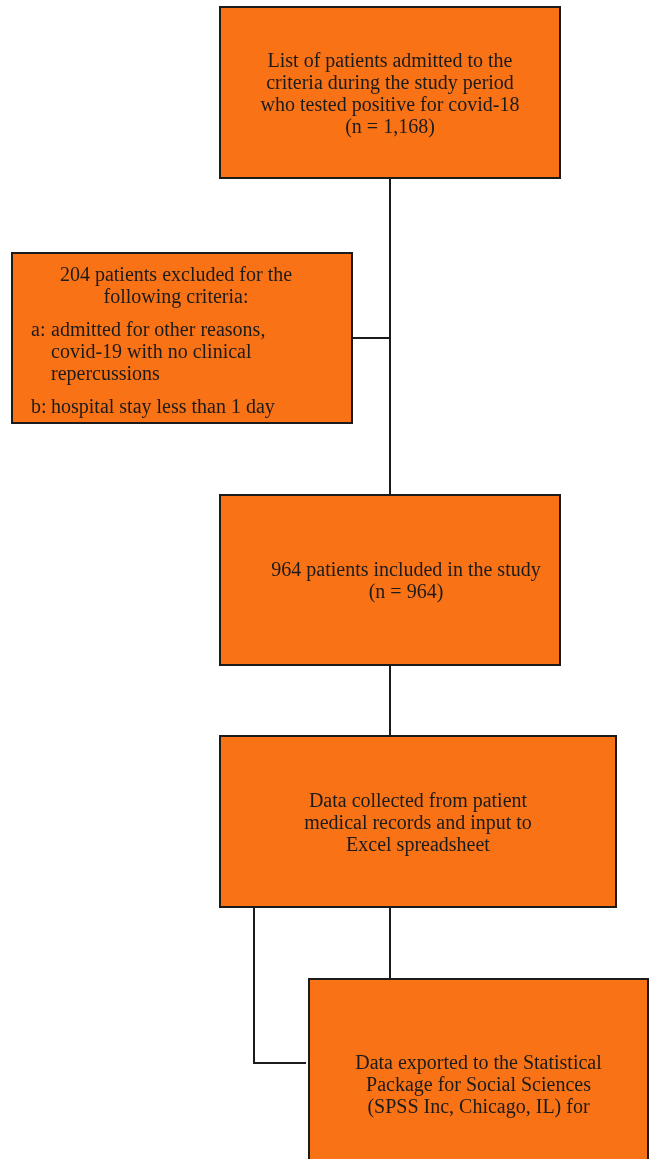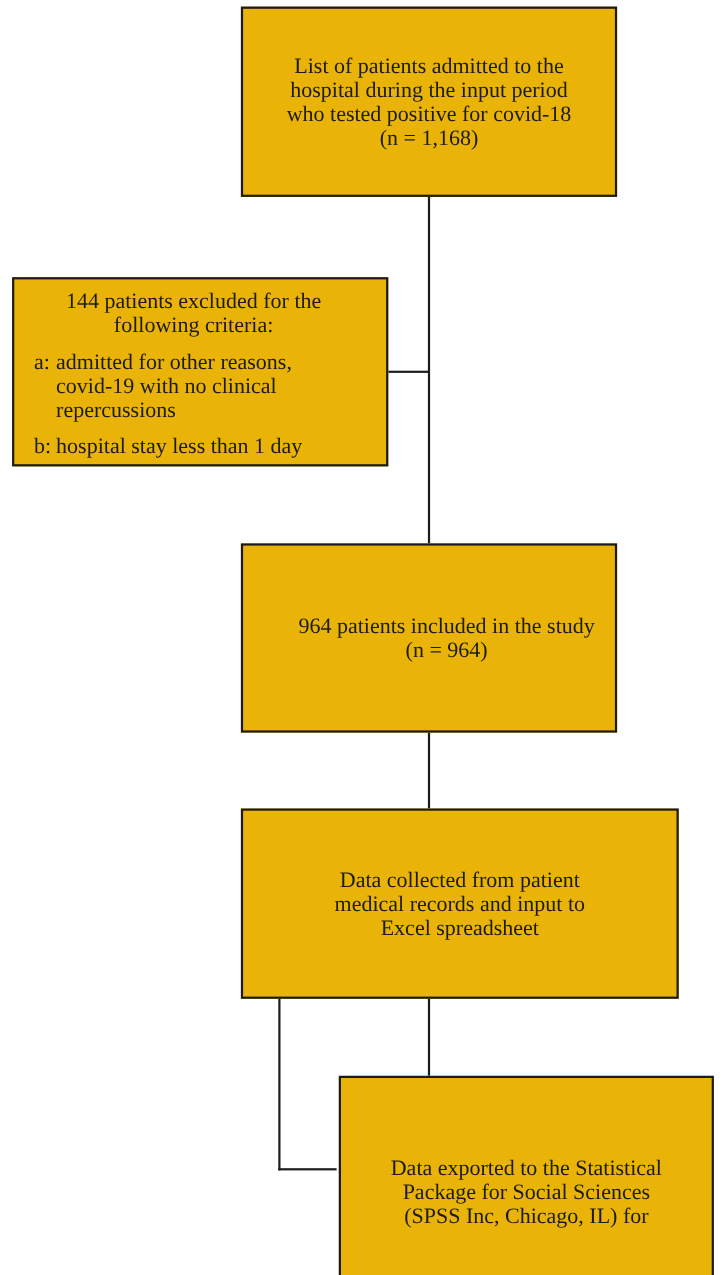--- a/index.html
+++ b/index.html
@@ -19,21 +19,21 @@
     overflow: hidden;
   }
   .conn {
     position: absolute;
     background: #1b1b1b;
   }
   .box {
     position: absolute;
     box-sizing: border-box;
     border: 2px solid #1b1b1b;
-    background: #eab308;
+    background: #f97316;
   }
   .center-text {
     display: flex;
     flex-direction: column;
     justify-content: center;
     align-items: center;
     text-align: center;
   }
   .ln {
     display: block;
@@ -83,28 +83,28 @@
 
   <div class="conn" id="conn-v-top"></div>
   <div class="conn" id="conn-h-exclusions"></div>
   <div class="conn" id="conn-v-mid"></div>
   <div class="conn" id="conn-v-export"></div>
   <div class="conn" id="conn-v-left"></div>
   <div class="conn" id="conn-h-left"></div>
 
   <div class="box center-text" id="box-patient-list">
     <span class="ln">List of patients admitted to the</span>
-    <span class="ln">hospital during the input period</span>
+    <span class="ln">criteria during the study period</span>
     <span class="ln">who tested positive for covid-18</span>
     <span class="ln">(n = 1,168)</span>
   </div>
 
   <div class="box excl" id="box-exclusions">
     <div class="excl-heading">
-      <span class="ln">144 patients excluded for the</span>
+      <span class="ln">204 patients excluded for the</span>
       <span class="ln">following criteria:</span>
     </div>
     <div class="excl-item">
       <span class="excl-label">a:</span>
       <span class="excl-lines">
         <span class="ln">admitted for other reasons,</span>
         <span class="ln">covid-19 with no clinical</span>
         <span class="ln">repercussions</span>
       </span>
     </div>

